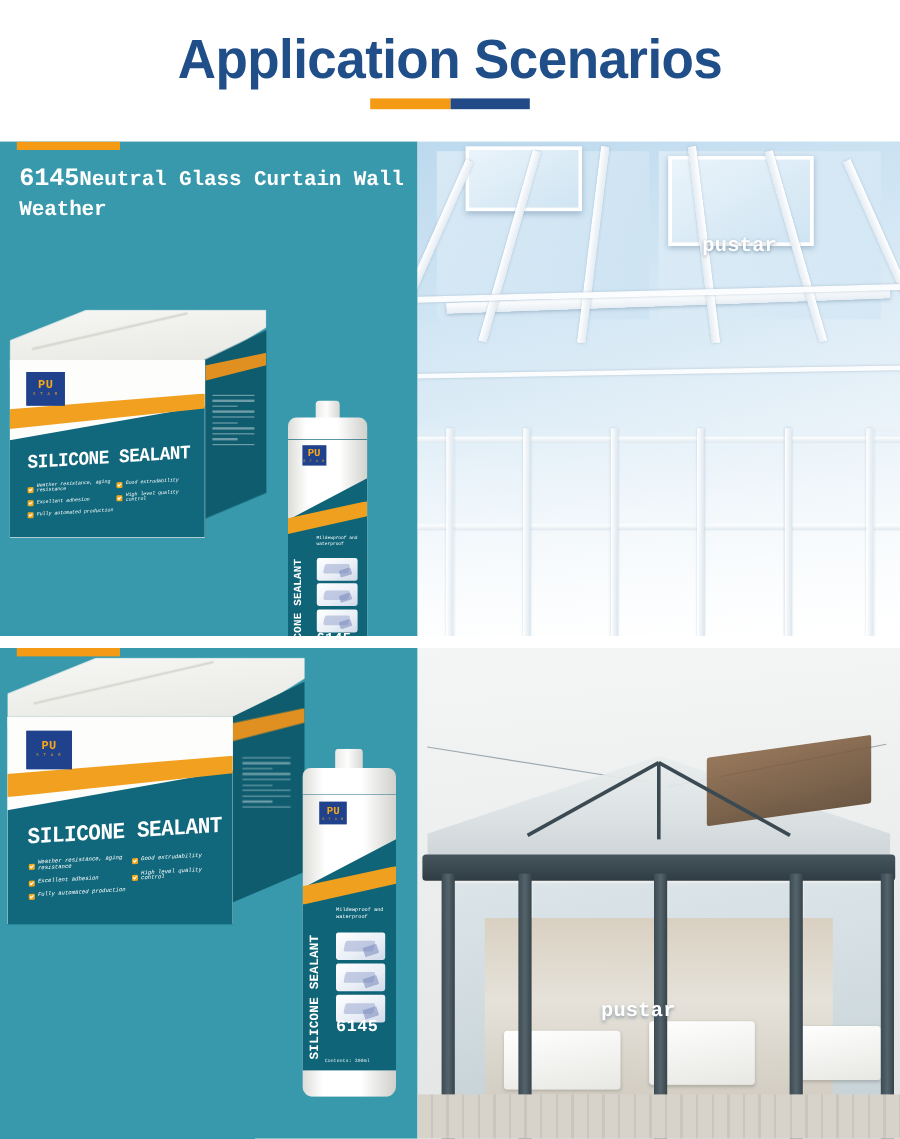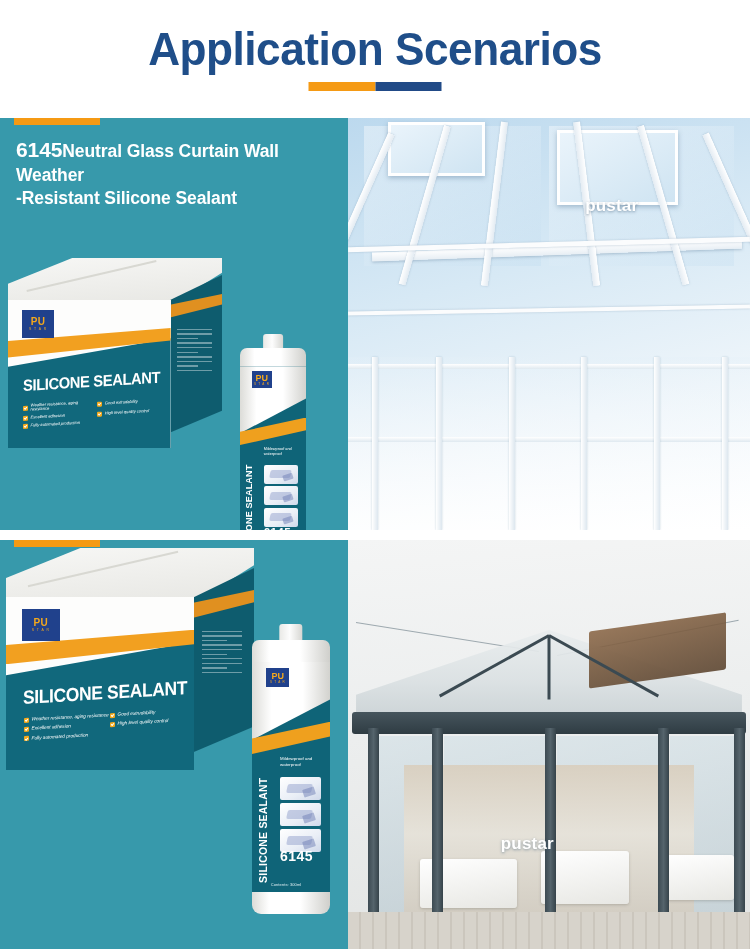--- a/index.html
+++ b/index.html
@@ -27,21 +27,21 @@
     position: absolute;
     left: 50%; transform: translateX(-50%);
     top: 82px;
     width: 133px; height: 9px;
     display: flex;
   }
   .accent-left  { width: 50%; background: #F59A14; }
   .accent-right { width: 50%; background: #214A87; }
 
   
-  .card { position: absolute; left: 0; width: 750px; display: flex; }
+  .card { position: absolute; left: 0; width: 750px; display: flex; font-family: Liberation Mono, monospace; }
   #card-1 { top: 118px; height: 412px; }
   #card-2 { top: 540px; height: 409px; }
 
   .card-panel {
     position: relative;
     background: #3799AB;
     overflow: hidden;
     flex: 0 0 auto;
   }
   #card-1 .card-panel { width: 348px; height: 412px; }
@@ -410,21 +410,20 @@
   </div>
 </div>
 
 <div class="card" id="card-1">
 
   <div class="card-panel">
     <div class="orange-tab"></div>
 
     <div class="card-heading">
       <span class="model">6145</span><span>Neutral Glass Curtain Wall Weather</span><br>
-      <span>-Resistant Silicone Sealant</span>
     </div>
 
     <div class="product-box">
       <div class="box-top"></div>
       <div class="box-side">
         <div class="box-side-orange"></div>
         <div class="side-lines">
           <i></i>
             <i></i>
             <i></i>

